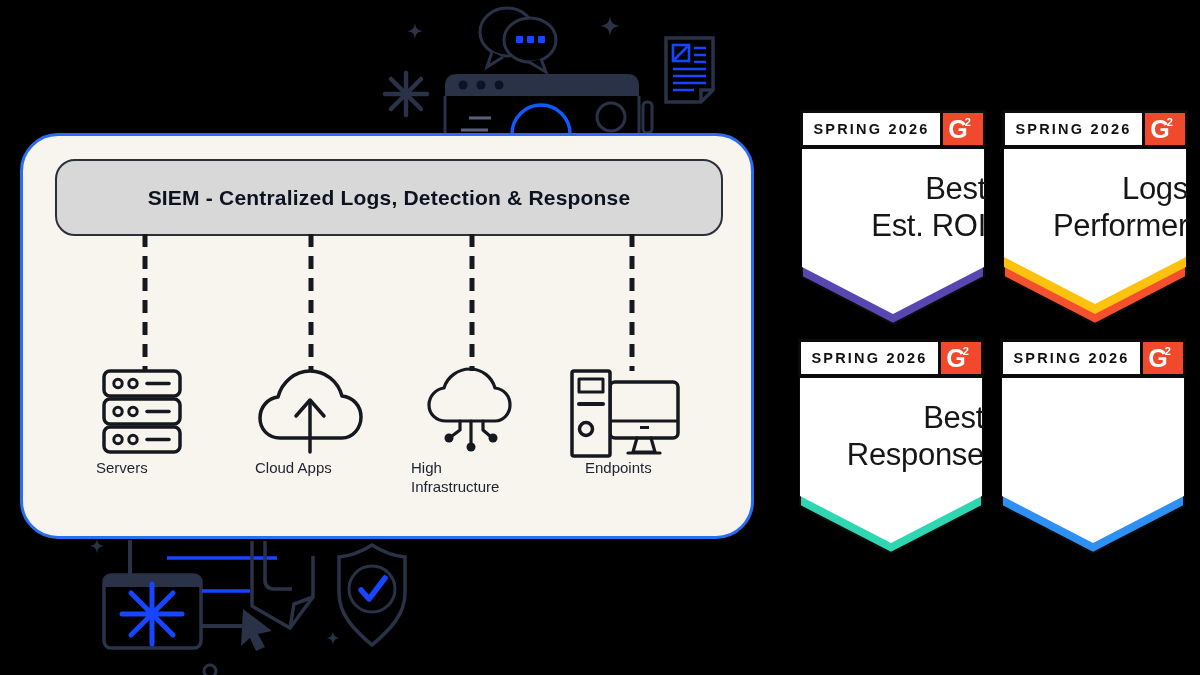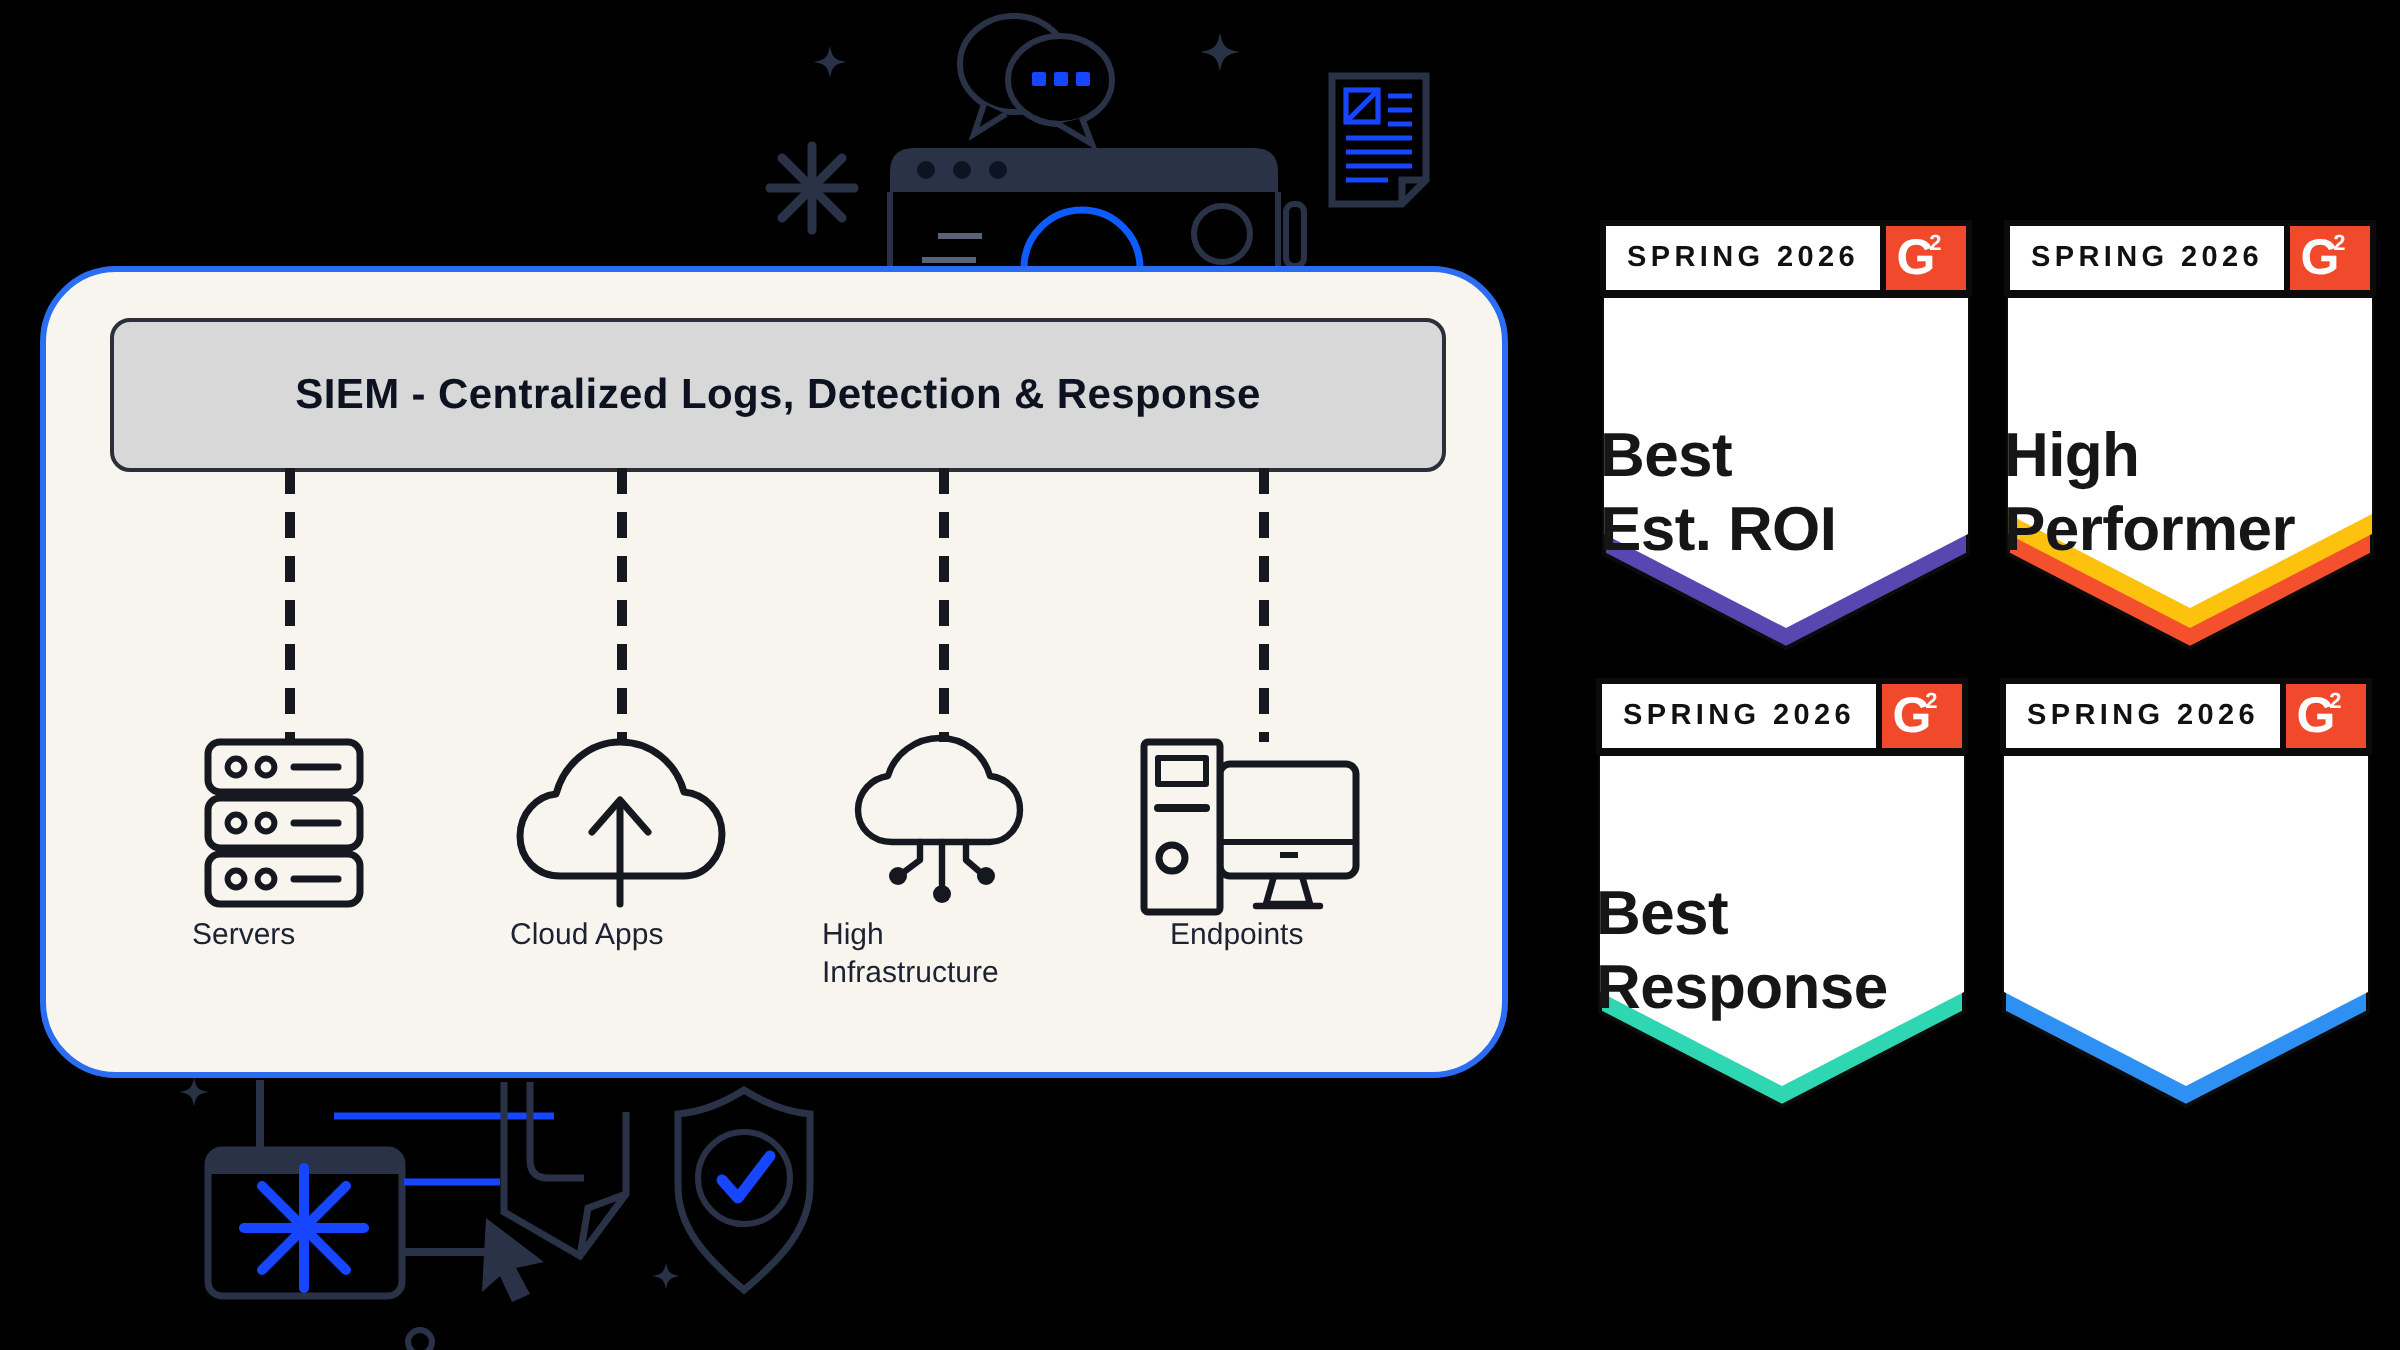--- a/index.html
+++ b/index.html
@@ -12,21 +12,21 @@
   
   #deco{position:absolute;left:0;top:0;z-index:0;}
   
   .siem-card{
     position:absolute;left:20px;top:133px;width:734px;height:406px;
     background:#f8f4ee;border:3px solid #2b6df2;border-radius:38px;
     box-sizing:border-box;z-index:1;
   }
   .siem-header{
     position:absolute;left:32px;top:23px;width:668px;height:77px;
-    background:#d8d8d8;border:2px solid #2a2f3a;border-radius:10px;
+    background:#d8d8d8;border:2px solid #2a2f3a;border-radius:20px;
     box-sizing:border-box;display:flex;align-items:center;justify-content:center;
   }
   .siem-title{
     font-size:21px;font-weight:bold;color:#0d1220;letter-spacing:.2px;
   }
   #diagram{position:absolute;left:0;top:0;z-index:3;pointer-events:none;}
   .src-label{
     position:absolute;z-index:3;text-align:left;
     font-size:15px;line-height:19px;color:#1c2231;
   }
@@ -51,24 +51,23 @@
   .g2box{
     width:40px;background:#f0492c;border-left:3px solid #0b0b0b;
     display:flex;align-items:center;justify-content:center;position:relative;
     color:#ffffff;
   }
   .g2g{font-size:25px;font-weight:bold;line-height:1;margin-left:-4px;}
   .g2s{font-size:11px;font-weight:bold;position:relative;top:-7px;left:-3px;}
   .badge-body{position:relative;height:178px;}
   .badge-shield{position:absolute;left:0;top:0;width:186px;height:178px;}
   .badge-title{
-    position:absolute;left:0;top:22px;width:100%;text-align:left;
-    font-size:31px;font-weight:bold;line-height:37px;color:#161616;
+    position:absolute;left:0;top:22px;width:100%;text-align:right;
+    font-size:31px;font-weight:normal;line-height:37px;color:#161616;
     letter-spacing:-.3px;
-    margin-top:39px;
   }
 </style>
 </head>
 <body>
 
 <svg id="deco" width="1200" height="675" viewBox="0 0 1200 675">
   <defs>
     <path id="sparkle4" d="M0,-9 C1.2,-2.5 2.5,-1.2 9,0 C2.5,1.2 1.2,2.5 0,9 C-1.2,2.5 -2.5,1.2 -9,0 C-2.5,-1.2 -1.2,-2.5 0,-9 Z"></path>
   </defs>
 
@@ -255,21 +254,21 @@
         <span class="g2s">2</span>
       </span>
   </div>
   <div class="badge-body">
     <svg class="badge-shield" viewBox="0 0 186 178">
       <polygon points="2,1 184,1 184,129 93,176 2,129" stroke="#0b0b0b" stroke-width="2" fill="#f5502e"></polygon>
       <polygon points="2,1 184,1 184,119 93,166 2,119" fill="#fcc20e"></polygon>
       <polygon points="2,1 184,1 184,109 93,156 2,109" fill="#ffffff"></polygon>
     </svg>
     <div class="badge-title">
-      <div>High</div>
+      <div>Logs</div>
       <div>Performer</div>
     </div>
   </div>
 </div>
 
 <div class="badge b3">
   <div class="badge-head">
     <span class="season">SPRING 2026</span>
     <span class="g2box">
         <span class="g2g">G</span>

